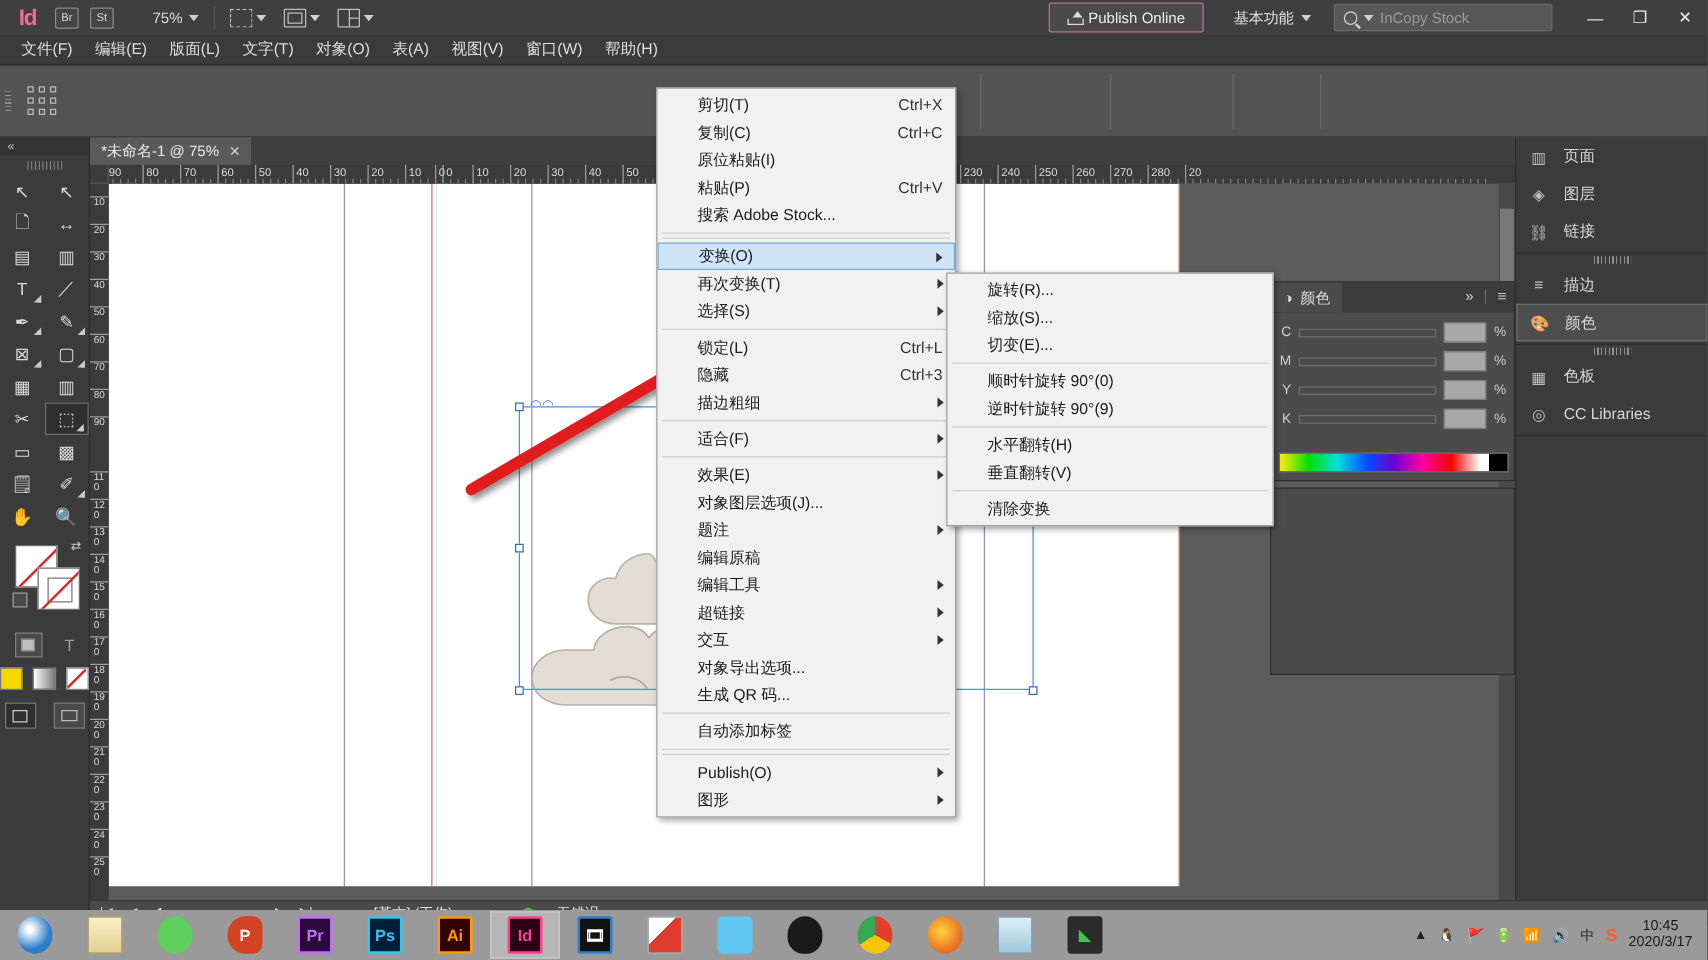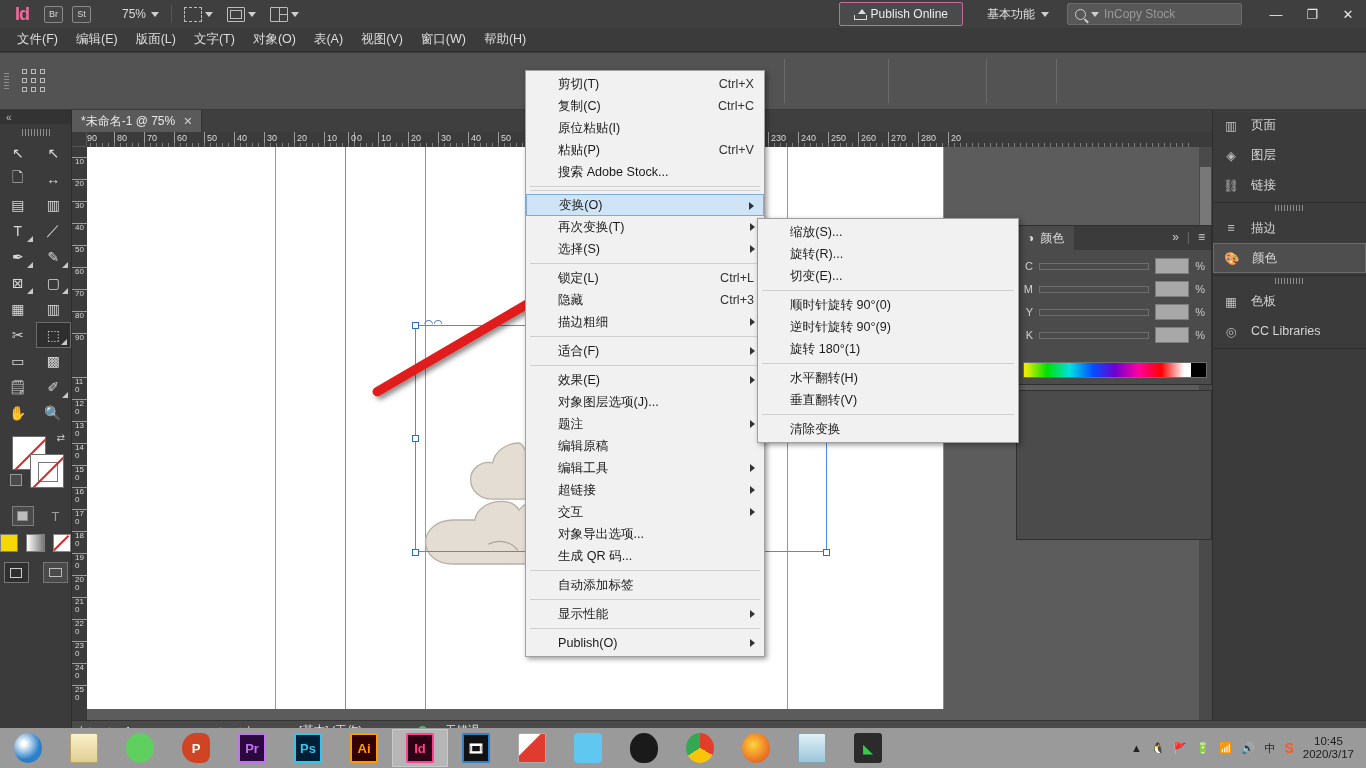--- a/index.html
+++ b/index.html
@@ -944,50 +944,47 @@
         <span>对象导出选项...</span>
       </div>
       <div class="mi">
         <span>生成 QR 码...</span>
       </div>
       <div class="msep"></div>
       <div class="mi">
         <span>自动添加标签</span>
       </div>
       <div class="msep"></div>
-      <div class="mi">
-        <span>显示性能</span>
-        <span class="sub"></span>
-      </div>
       <div class="msep"></div>
       <div class="mi">
         <span>Publish(O)</span>
         <span class="sub"></span>
       </div>
+      <div class="mi">
+        <span>图形</span>
+        <span class="sub"></span>
+      </div>
     </div>
 
   <div class="submenu" id="submenu">
       <div class="mi">
+        <span>旋转(R)...</span>
+      </div>
+      <div class="mi">
         <span>缩放(S)...</span>
       </div>
       <div class="mi">
-        <span>旋转(R)...</span>
-      </div>
-      <div class="mi">
         <span>切变(E)...</span>
       </div>
       <div class="msep"></div>
       <div class="mi">
         <span>顺时针旋转 90°(0)</span>
       </div>
       <div class="mi">
         <span>逆时针旋转 90°(9)</span>
-      </div>
-      <div class="mi">
-        <span>旋转 180°(1)</span>
       </div>
       <div class="msep"></div>
       <div class="mi">
         <span>水平翻转(H)</span>
       </div>
       <div class="mi">
         <span>垂直翻转(V)</span>
       </div>
       <div class="msep"></div>
       <div class="mi">

